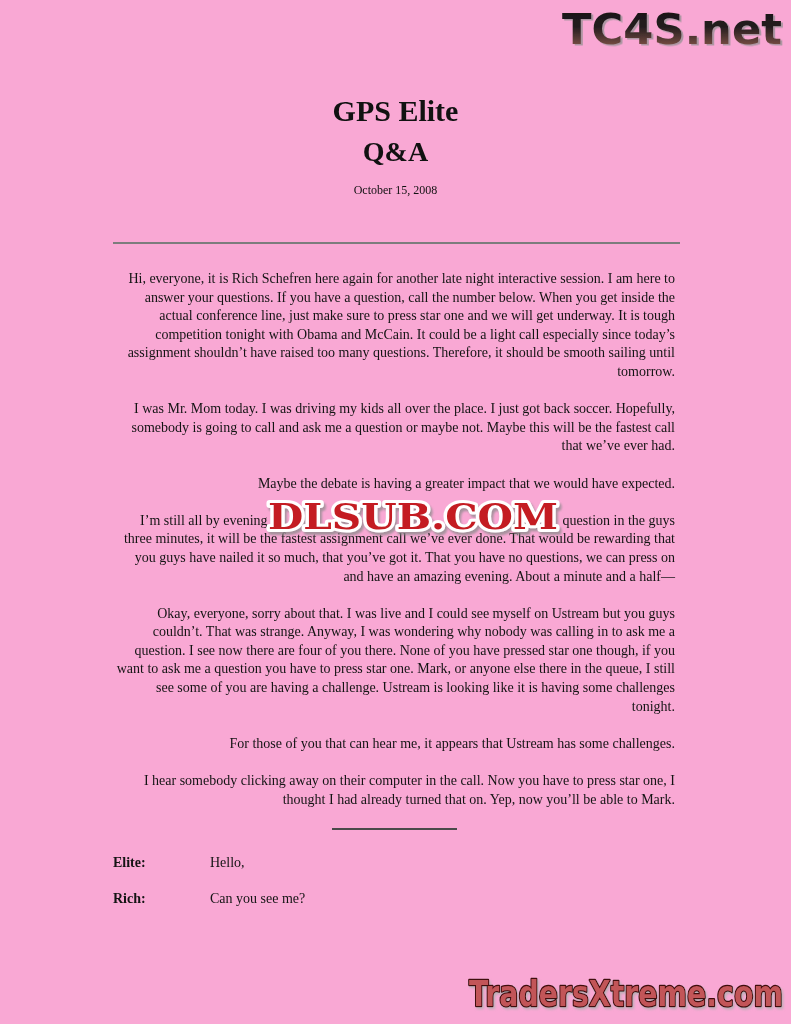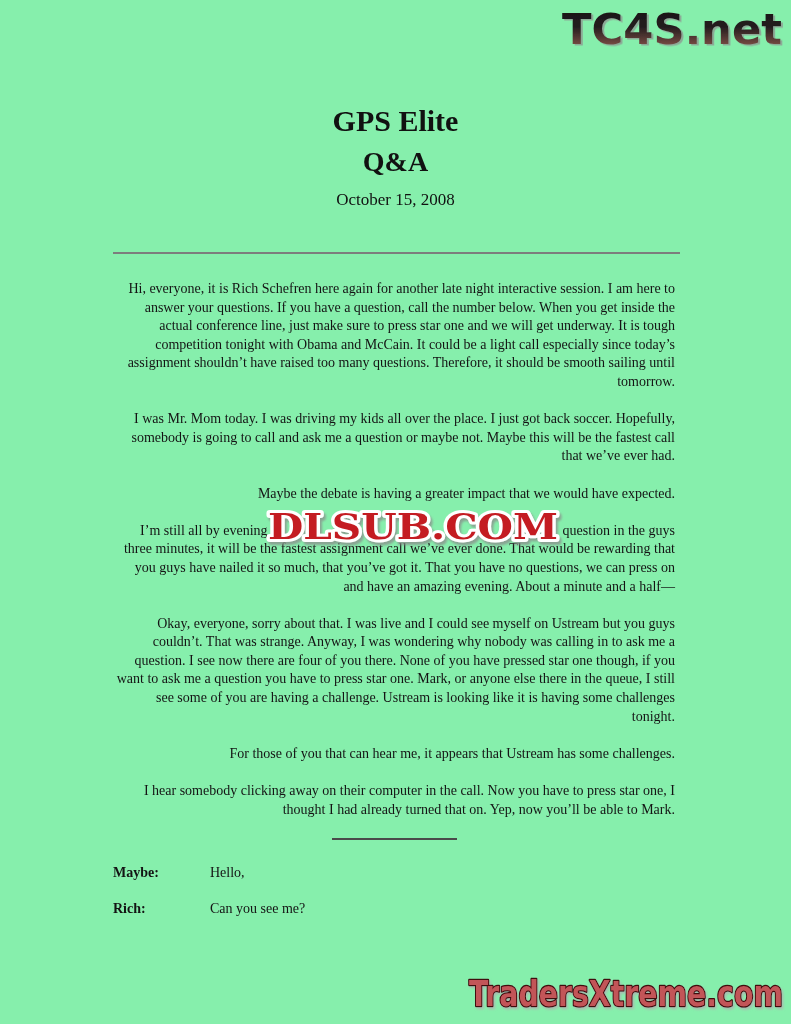--- a/index.html
+++ b/index.html
@@ -1,57 +1,56 @@
 <!DOCTYPE html>
 <html><head>
 <meta charset="utf-8">
 <style>
   html, body { margin: 0; padding: 0; background: #ffffff; }
   .page {
     position: relative;
     width: 791px;
     height: 1024px;
-    background: #86efac;
+    background: #f9a8d4;
     overflow: hidden;
     font-family: "Liberation Serif", serif;
     color: #141414;
   }
 
   
   .tc4s-logo {
     position: absolute;
     top: 2px;
     right: 2px;
     width: 232px;
     height: 54px;
   }
 
   
   .title-block {
     padding-top: 96px;
     text-align: center;
-    margin-top: 10px;
   }
   .doc-title {
     margin: 0;
     font-size: 30px;
     font-weight: bold;
     line-height: 30px;
     color: #111111;
   }
   .doc-subtitle {
     margin: 14px 0 0 0;
     font-size: 28px;
     font-weight: bold;
     line-height: 24px;
     color: #111111;
   }
   .doc-date {
     margin-top: 17px;
-    font-size: 17px;
+    font-size: 12px;
     line-height: 18px;
     color: #111111;
     text-align: center;
   }
 
   
   .full-rule {
     margin: 43px 111px 0 113px;
     border: none;
     border-top: 2px solid #7d7d7d;
@@ -173,21 +172,21 @@
     <p>For those of you that can hear me, it appears that Ustream has some challenges.</p>
     <p>I hear somebody clicking away on their computer in the call. Now you have to press star one, I thought I had already turned that on. Yep, now you’ll be able to Mark.</p>
   </div>
 
   <div class="divider-wrap">
     <div class="mini-divider"></div>
   </div>
 
   <div class="dialogue">
     <div class="dialogue-row">
-      <span class="speaker">Maybe:</span><span>Hello,</span>
+      <span class="speaker">Elite:</span><span>Hello,</span>
     </div>
     <div class="dialogue-row">
       <span class="speaker">Rich:</span><span>Can you see me?</span>
     </div>
   </div>
 
   <div class="tx-logo">
     <svg width="326" height="50" viewBox="0 0 326 50">
       <defs>
         <filter id="txshadow" x="-15%" y="-15%" width="130%" height="140%">

